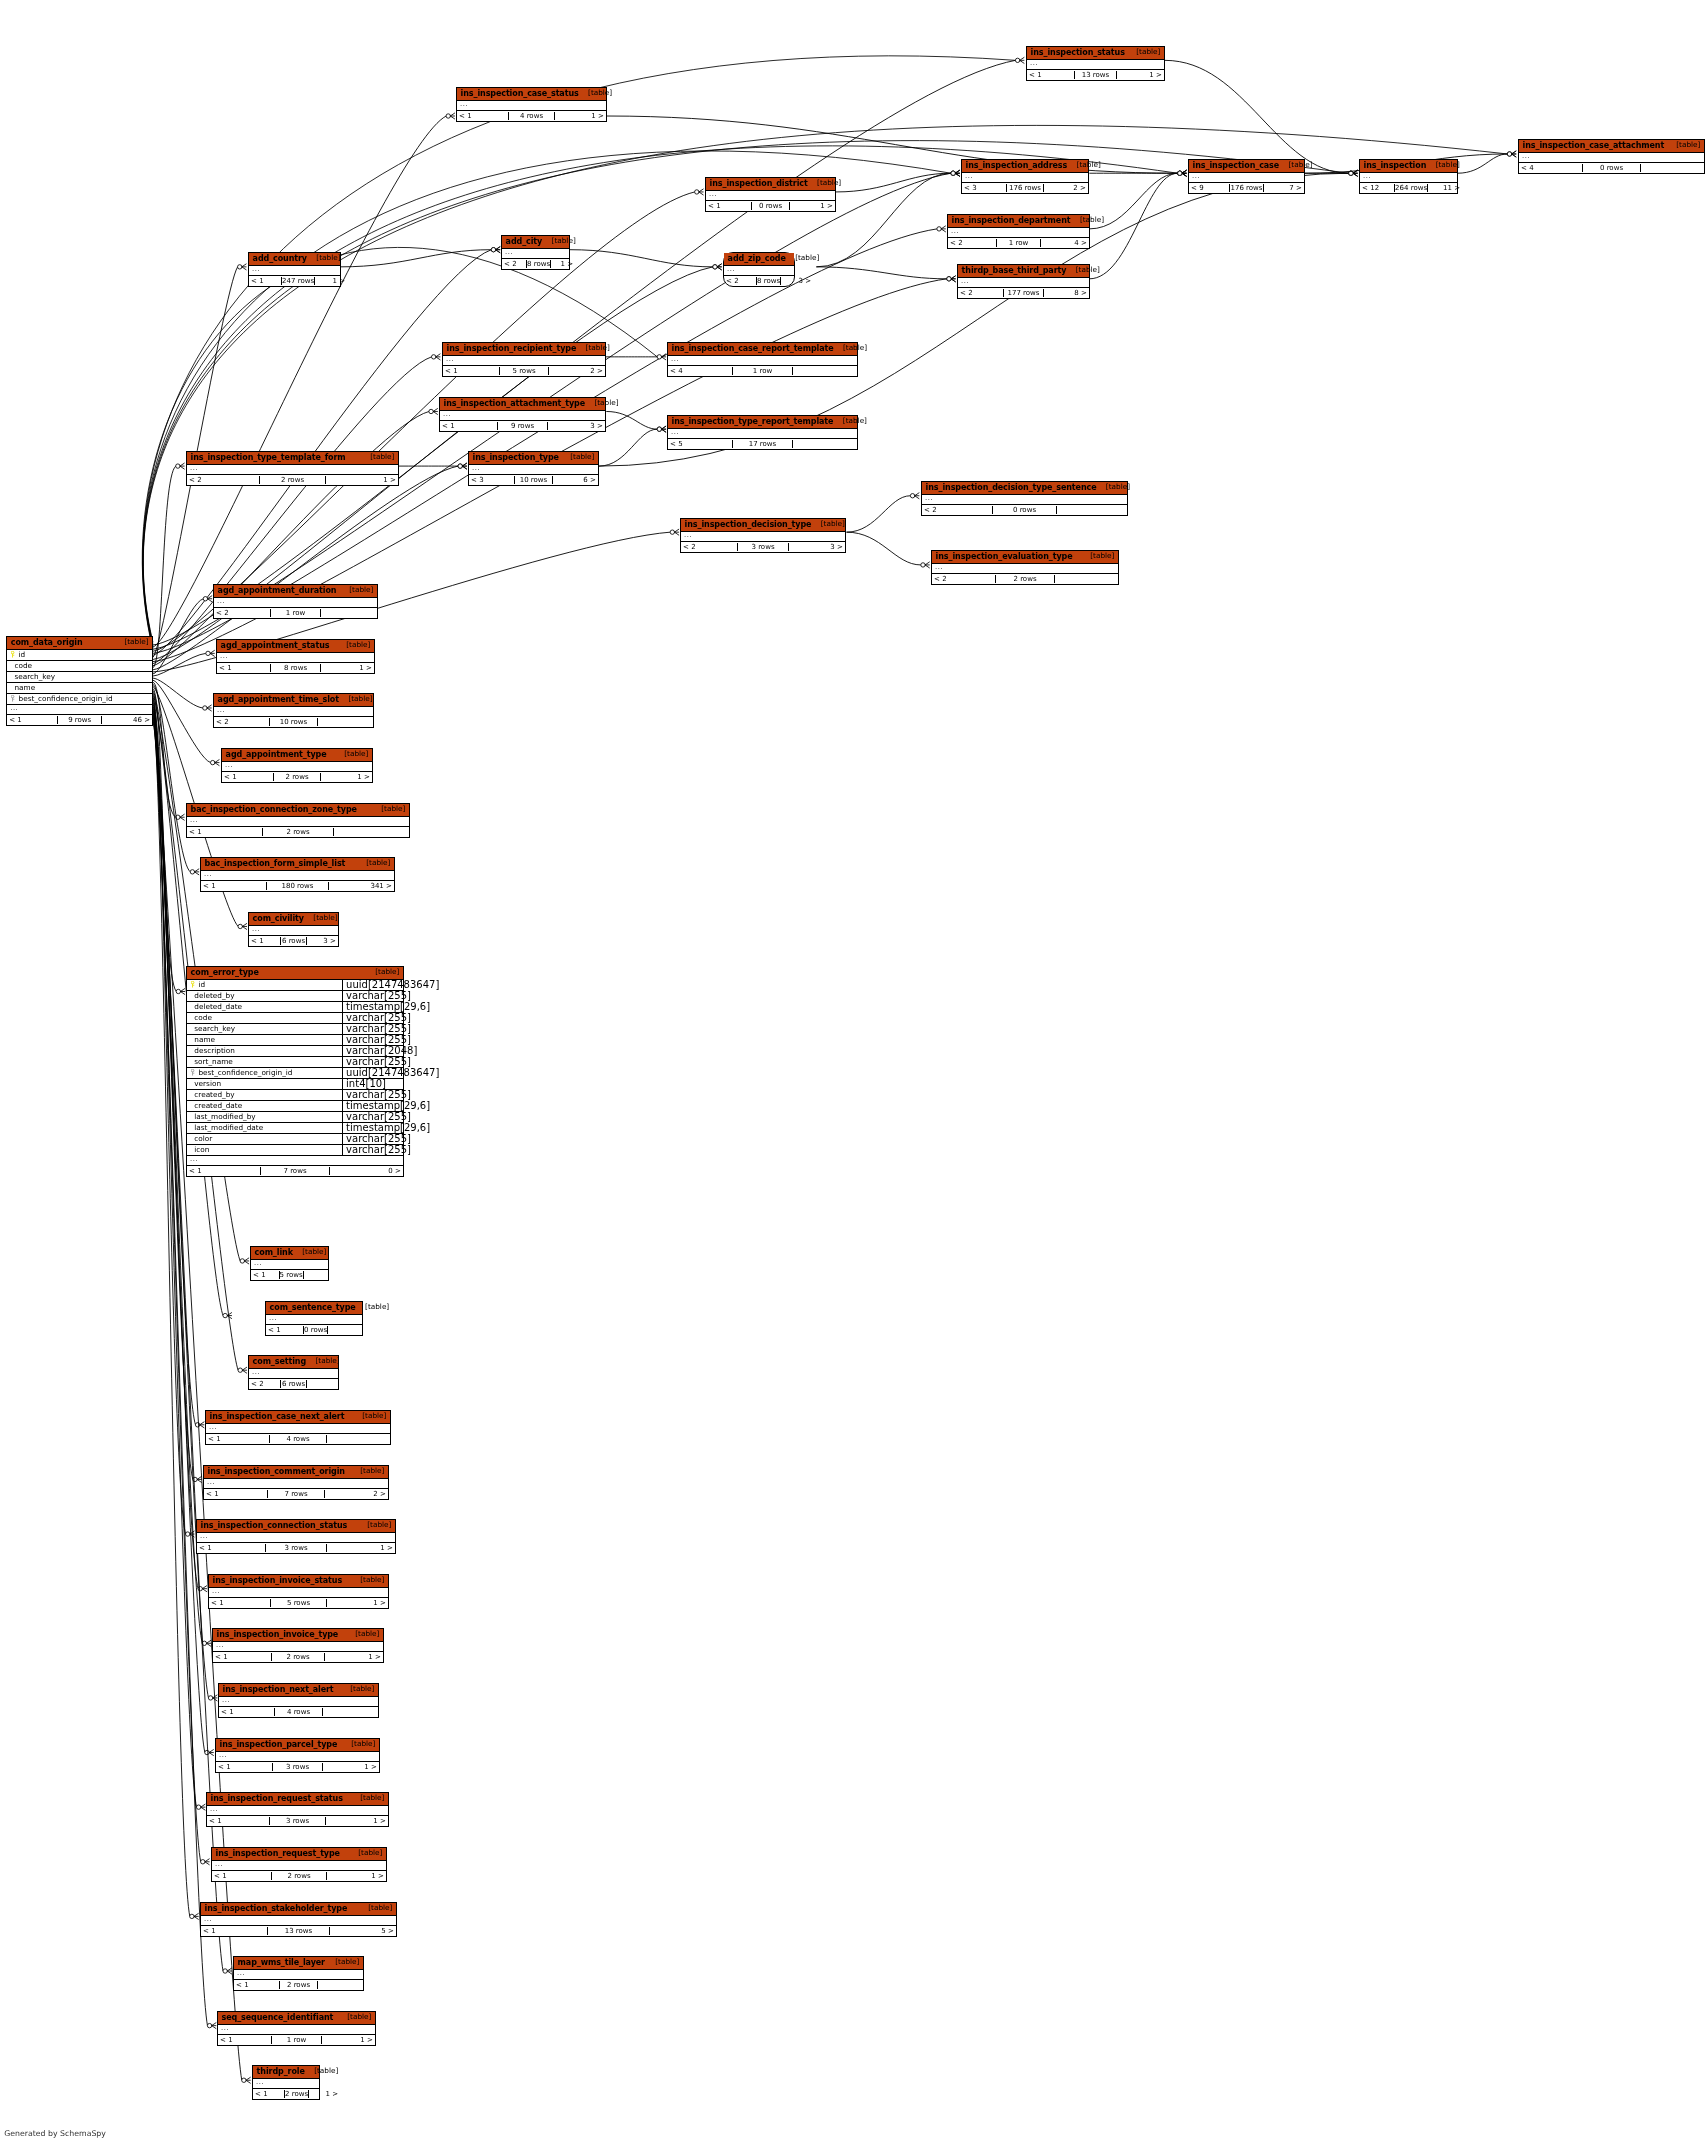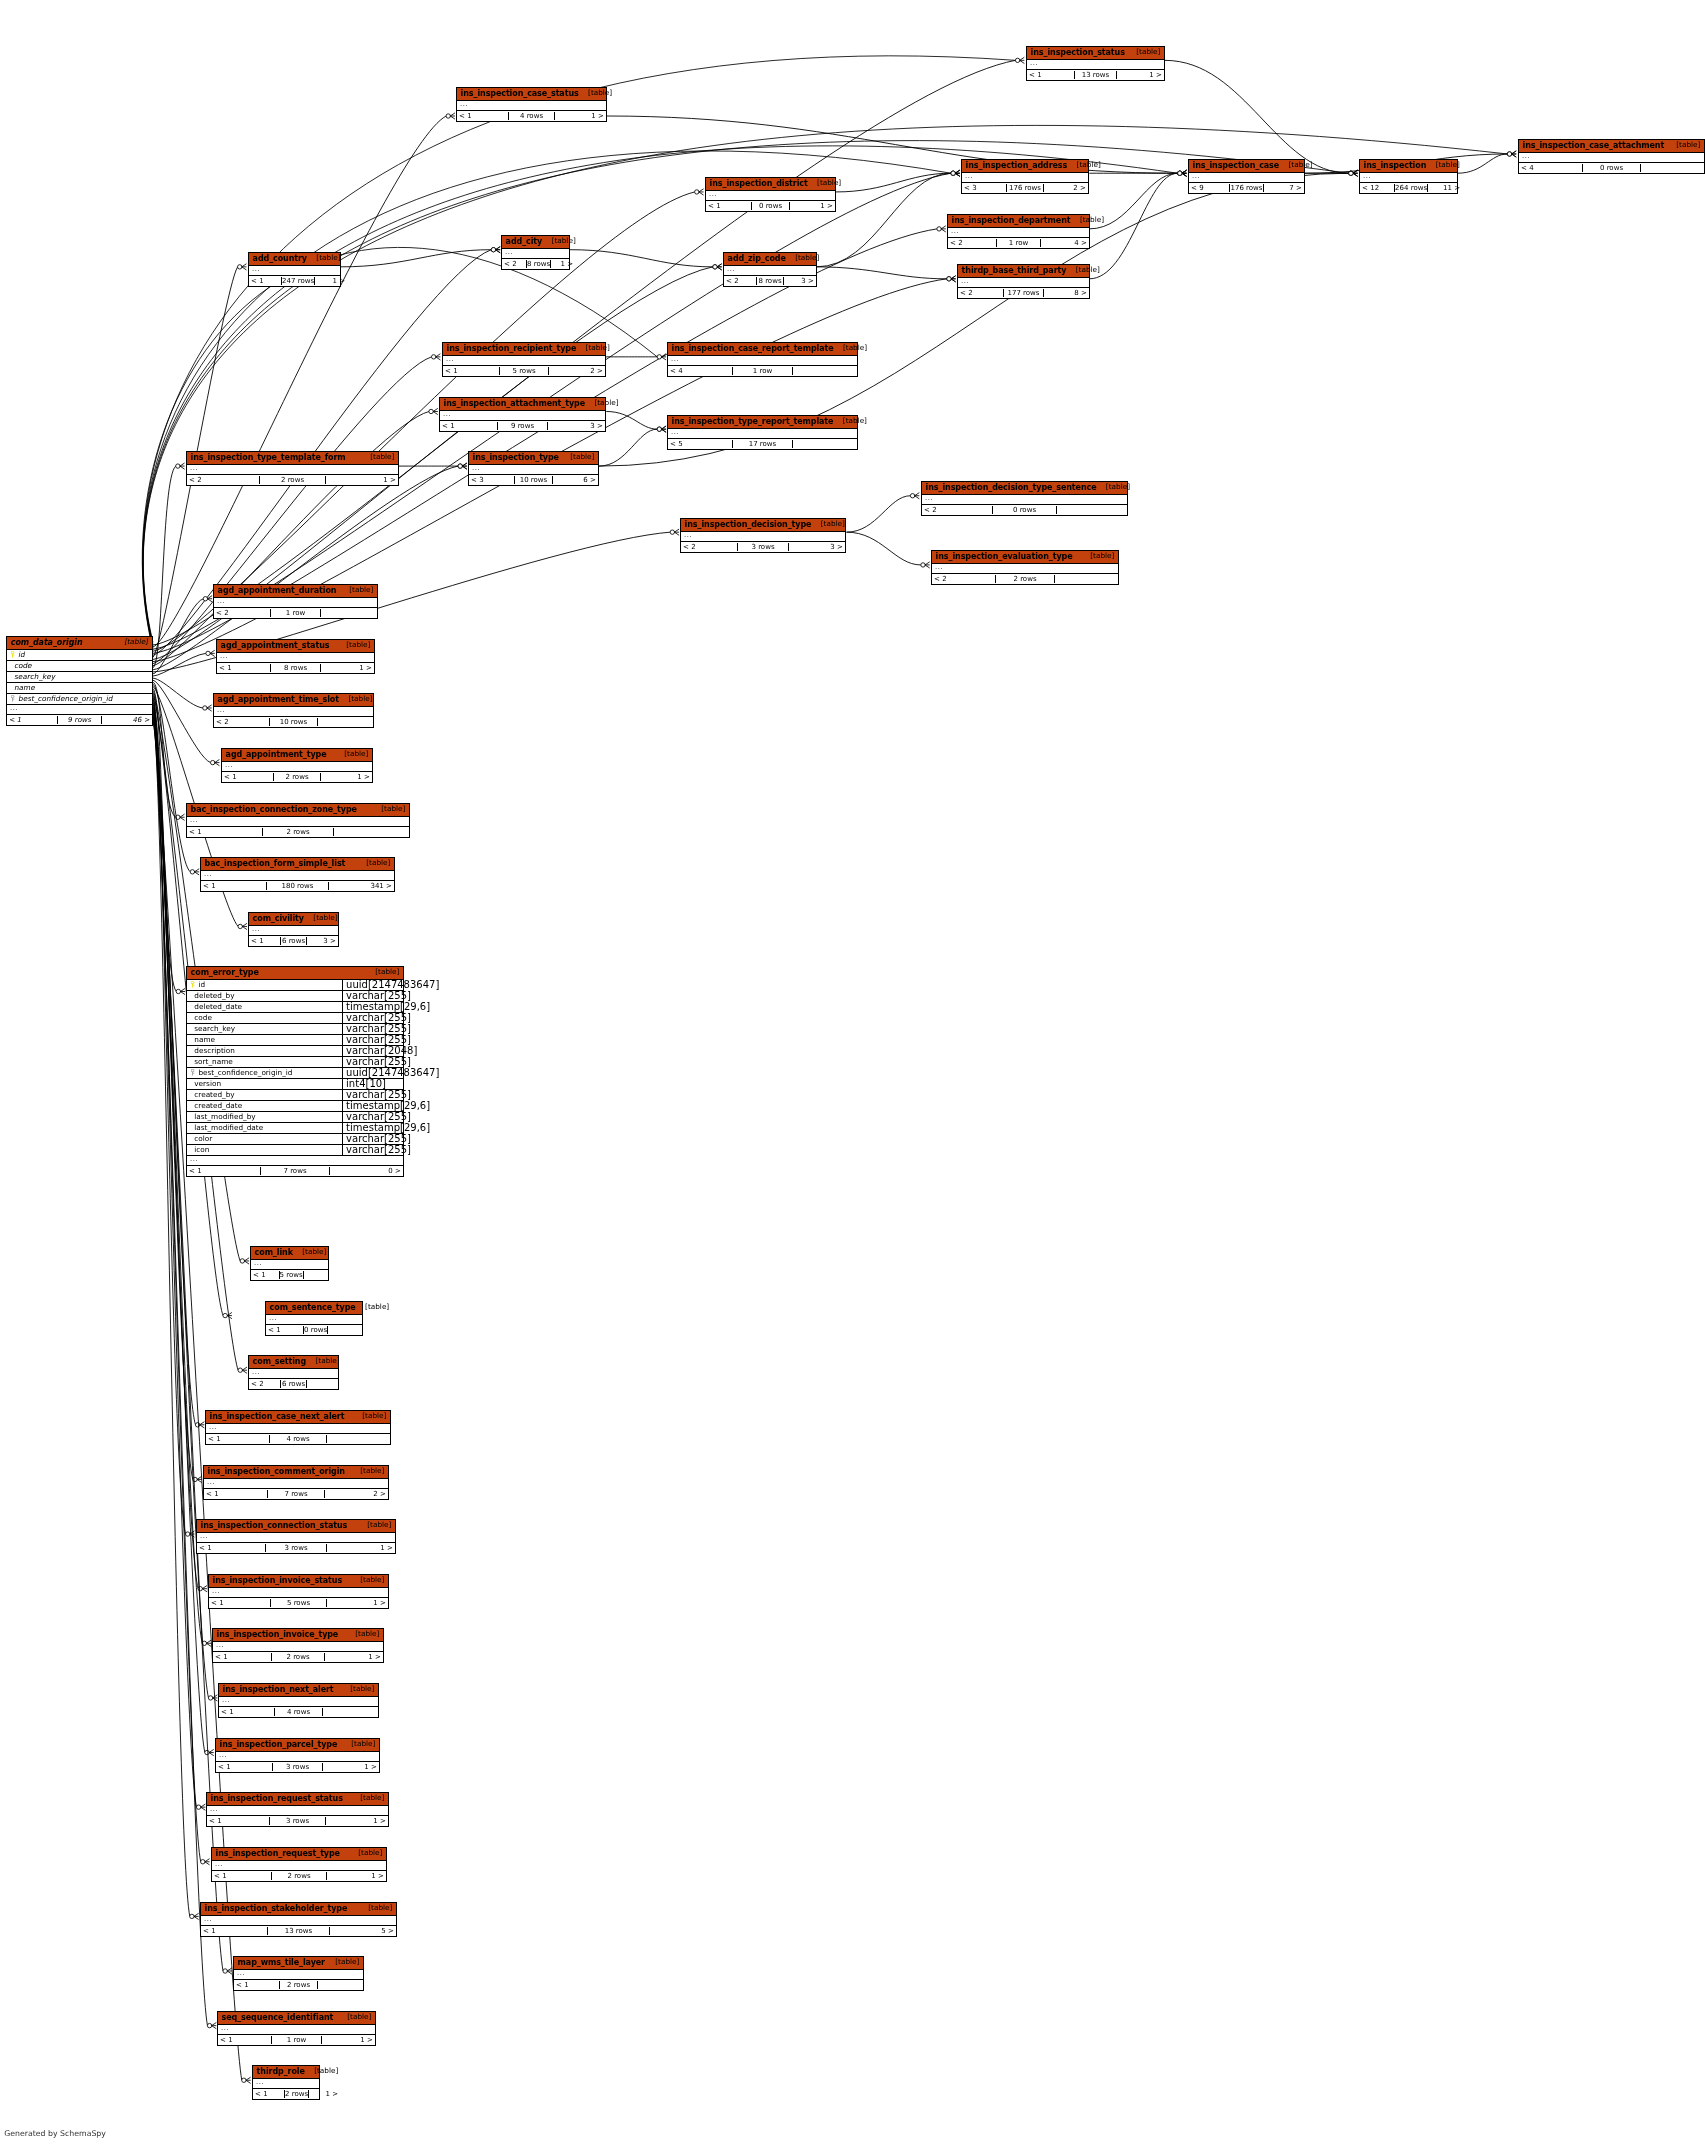--- a/index.html
+++ b/index.html
@@ -573,21 +573,21 @@
         </div>
         <div class="tbl-body">
           <div class="row-ellipsis">...</div>
         </div>
         <div class="tbl-foot">
           <span class="foot-l" style="width: 30px;">&lt; 1</span>
           <span class="foot-c">247 rows</span>
           <span class="foot-r" style="width: 30px;">1 &gt;</span>
         </div>
       </div>
-      <div class="tbl" style="left: 723px; top: 252px; width: 94px;">
+      <div class="tbl" style="left: 723px; top: 252px; width: 72px; border-radius: 10px;">
         <div class="tbl-head">
           <span class="tbl-name">add_zip_code</span>
           <span class="tbl-tag">[table]</span>
         </div>
         <div class="tbl-body">
           <div class="row-ellipsis">...</div>
         </div>
         <div class="tbl-foot">
           <span class="foot-l" style="width: 30px;">&lt; 2</span>
           <span class="foot-c">8 rows</span>
@@ -755,21 +755,21 @@
         </div>
         <div class="tbl-body">
           <div class="row-ellipsis">...</div>
         </div>
         <div class="tbl-foot">
           <span class="foot-l" style="width: 51px;">&lt; 1</span>
           <span class="foot-c">8 rows</span>
           <span class="foot-r" style="width: 51px;">1 &gt;</span>
         </div>
       </div>
-      <div class="tbl" style="left: 6.2px; top: 636px; width: 147px; font-style: italic;">
+      <div class="tbl" style="left: 6.2px; top: 636px; width: 147px;">
         <div class="tbl-head">
           <span class="tbl-name">com_data_origin</span>
           <span class="tbl-tag">[table]</span>
         </div>
         <div class="tbl-body">
           <div class="col-row">
             <span class="col-name">
               <span class="keyicon">
                 <svg width="4.7" height="6.8" viewBox="0 0 9 13">
                   <circle cx="3" cy="3" r="2.6" fill="none" stroke="#e8e000" stroke-width="1.7"></circle>

